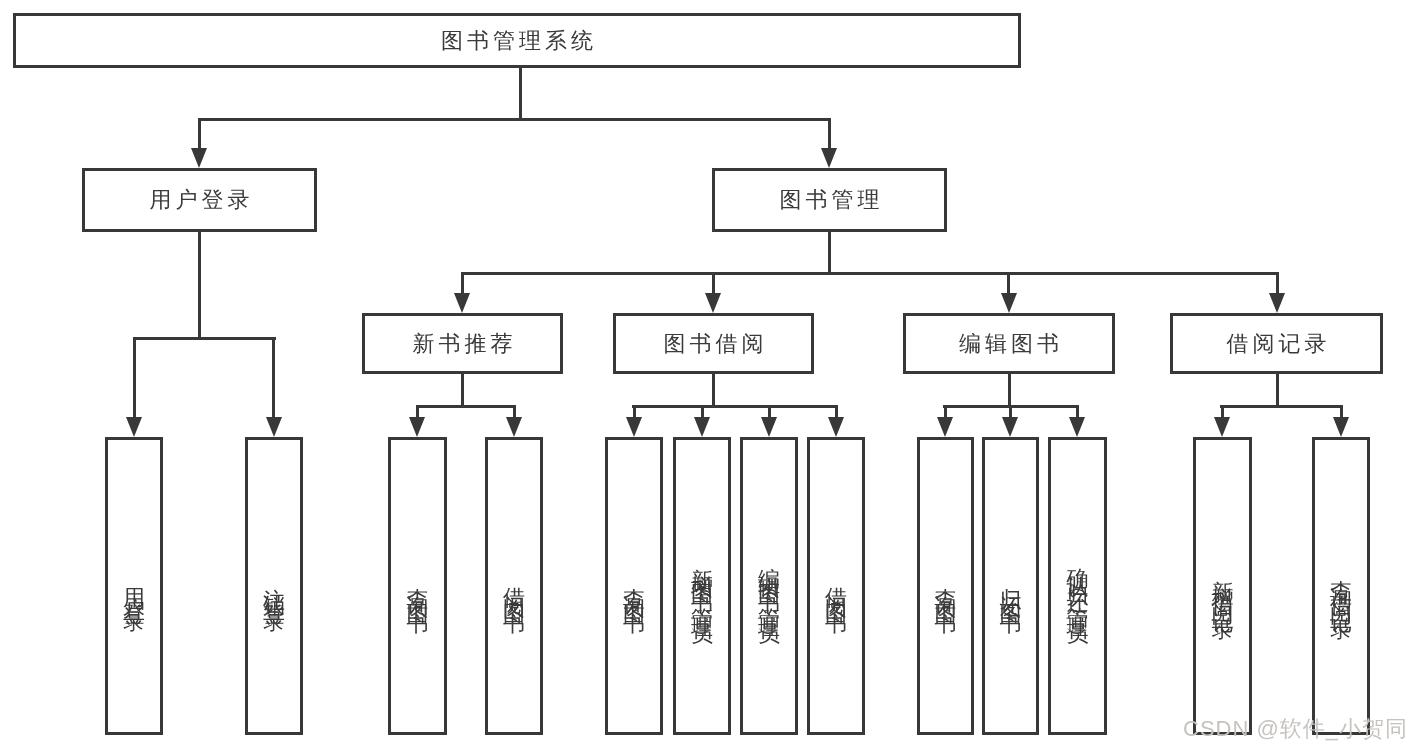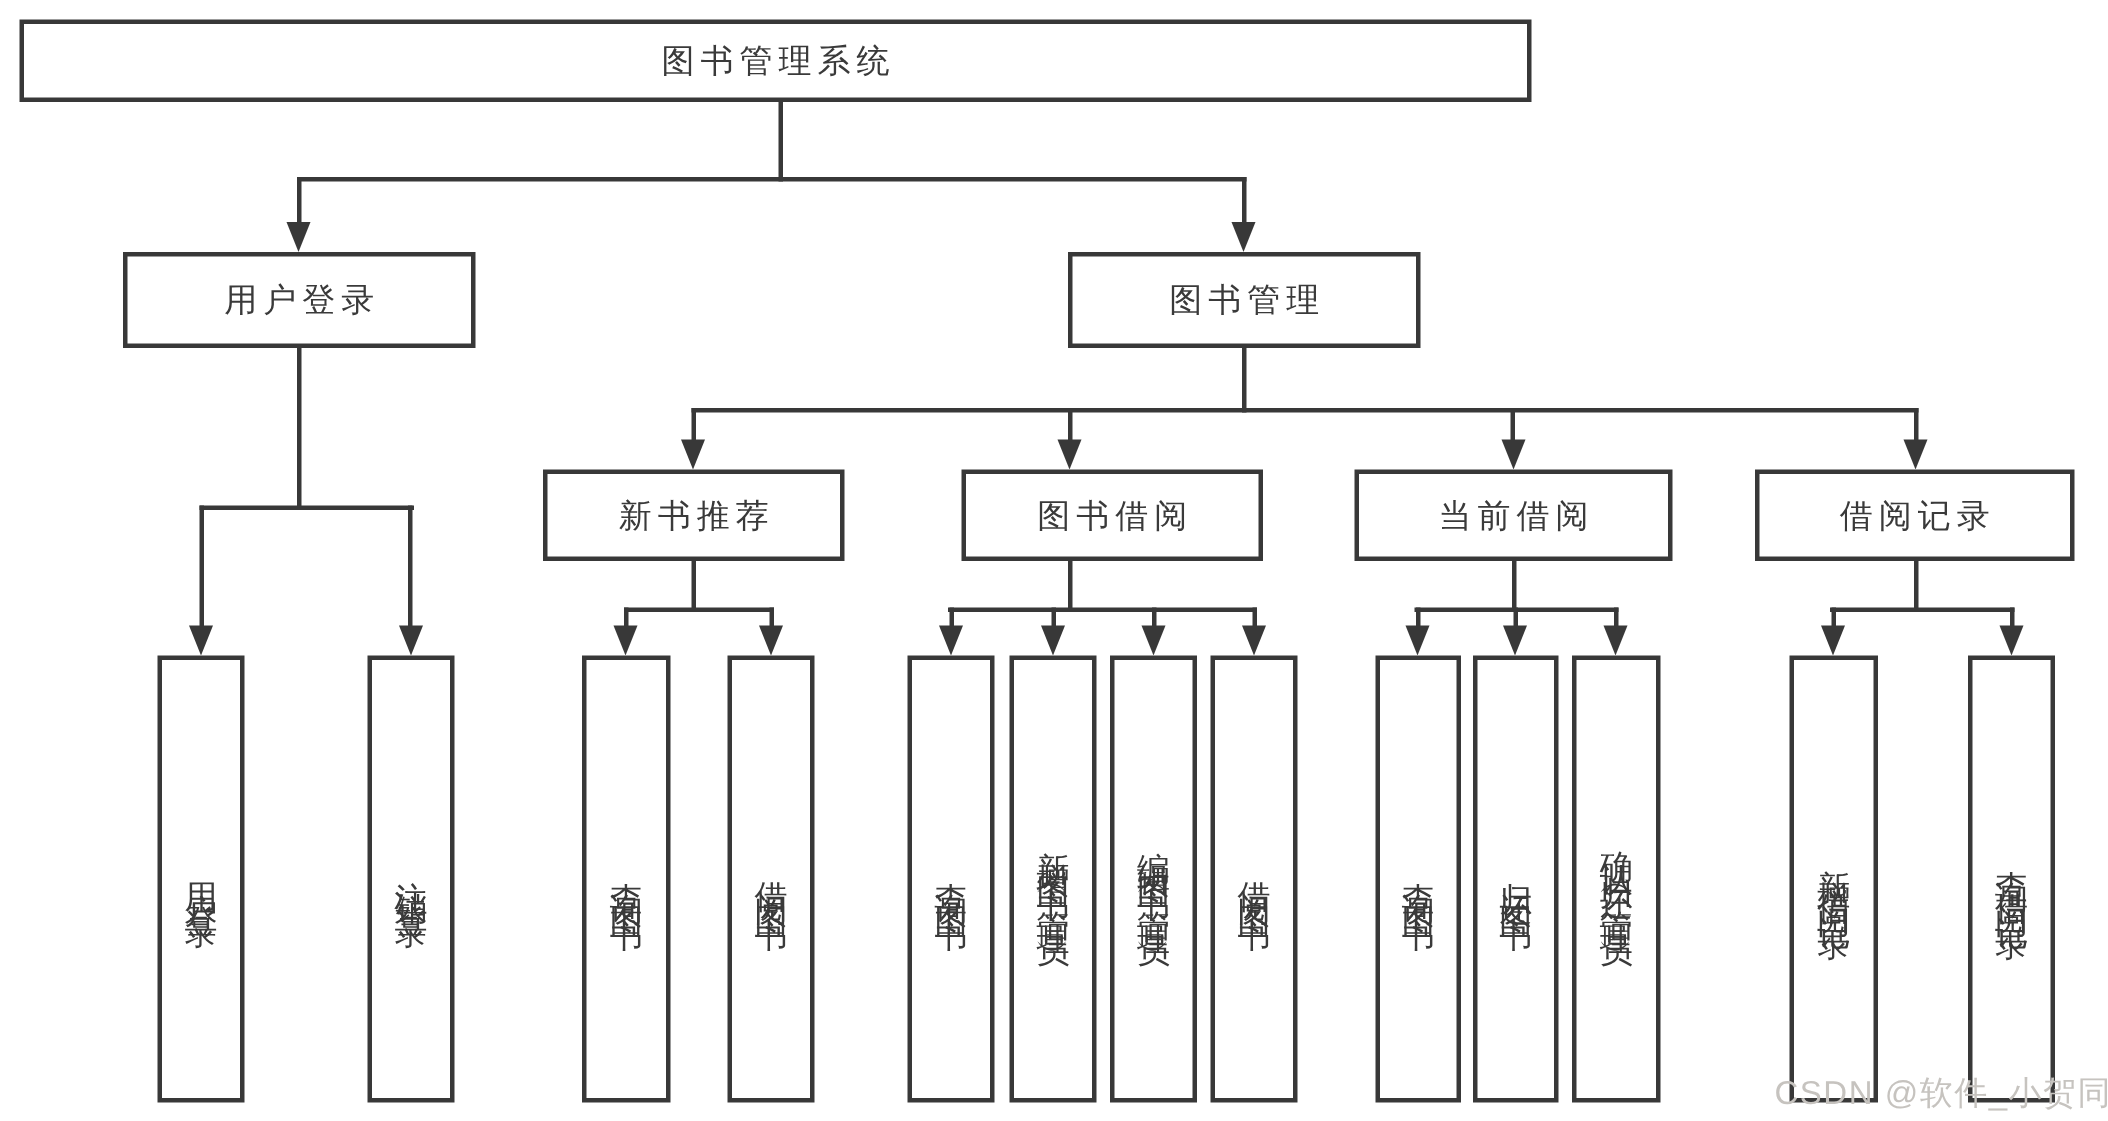--- a/index.html
+++ b/index.html
@@ -131,25 +131,25 @@
   <div class="box" style="left:82px; top:168px; width:235px; height:64px;">
     <span class="h-label">用户登录</span>
   </div>
   <div class="box" style="left:362px; top:313px; width:201px; height:61px;">
     <span class="h-label">新书推荐</span>
   </div>
 
   <div class="box" style="left:712px; top:168px; width:235px; height:64px;">
     <span class="h-label">图书管理</span>
   </div>
-  <div class="box" style="left:613px; top:313px; width:201px; height:61px;margin-left:28px;">
+  <div class="box" style="left:613px; top:313px; width:201px; height:61px;">
     <span class="h-label">图书借阅</span>
   </div>
   <div class="box" style="left:903px; top:313px; width:212px; height:61px;">
-    <span class="h-label">当前借阅</span>
+    <span class="h-label">编辑图书</span>
   </div>
   <div class="box" style="left:1170px; top:313px; width:213px; height:61px;">
     <span class="h-label">借阅记录</span>
   </div>
 
   <div class="box" style="left:105px; top:437px; width:58px; height:298px;">
     <span class="v-label">用户登录</span>
   </div>
   <div class="box" style="left:245px; top:437px; width:58px; height:298px;">
     <span class="v-label">注销登录</span>

